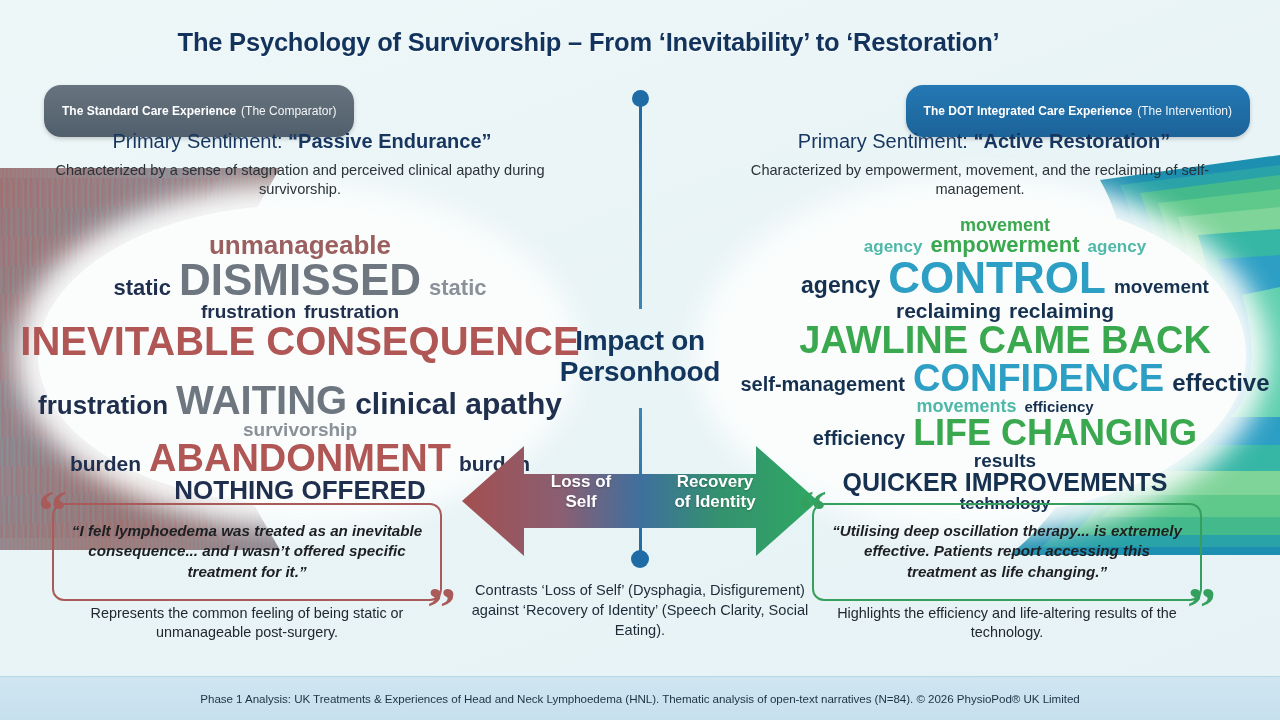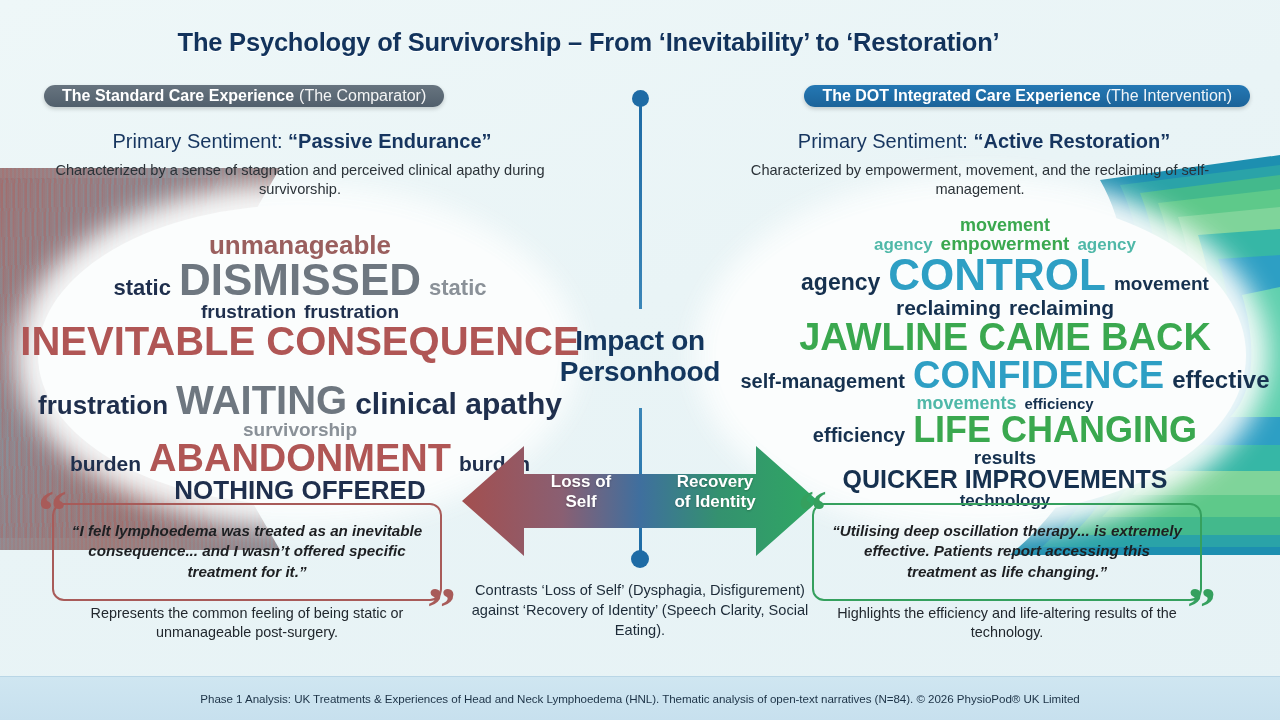--- a/index.html
+++ b/index.html
@@ -53,23 +53,23 @@
   .title {
     position:absolute; top:28px; left:0; width:1177px;
     text-align:center;
     font-size:25.5px; font-weight:bold; letter-spacing:-.2px;
     color:#12335c;
     text-shadow:0 1px 0 #ffffff;
   }
 
   
   .badge {
-    position:absolute; height:22px; border-radius:17px;
+    position:absolute; height:52px; border-radius:17px;
     display:flex; align-items:center; justify-content:center;
-    color:#fff; font-size:16px; white-space:nowrap;
+    color:#fff; font-size:12px; white-space:nowrap;
     box-shadow:0 2px 4px rgba(0,0,0,.18);
     padding:0 18px;
   }
   .badge b { font-weight:bold; }
   .badge span.light { font-weight:normal; opacity:.93; margin-left:5px; }
   .badge-left  { left:44px;  top:85px; background:linear-gradient(180deg,#67747f,#515f6c); }
   .badge-right { right:30px; top:85px; background:linear-gradient(180deg,#2478b4,#1c6399); }
 
   
   .sentiment {
@@ -266,21 +266,21 @@
       <div class="wl">
         <span class="w" style="font-size: 26px; color: rgb(31, 47, 77);">NOTHING OFFERED</span>
       </div>
     </div>
   <div class="cloud cloud-right" id="cloud-right">
       <div class="wl">
         <span class="w" style="font-size: 18px; color: rgb(58, 168, 79);">movement</span>
       </div>
       <div class="wl">
         <span class="w" style="font-size: 17px; color: rgb(79, 184, 168);">agency</span>
-        <span class="w" style="font-size: 19px; color: rgb(58, 168, 79);">empowerment</span>
+        <span class="w" style="font-size: 22px; color: rgb(58, 168, 79);">empowerment</span>
         <span class="w" style="font-size: 17px; color: rgb(79, 184, 168);">agency</span>
       </div>
       <div class="wl">
         <span class="w" style="font-size: 23px; color: rgb(22, 49, 79);">agency</span>
         <span class="w" style="font-size: 44px; color: rgb(46, 159, 196);">CONTROL</span>
         <span class="w" style="font-size: 19px; color: rgb(22, 49, 79);">movement</span>
       </div>
       <div class="wl">
         <span class="w" style="font-size: 21px; color: rgb(22, 49, 79);">reclaiming</span>
         <span class="w" style="font-size: 21px; color: rgb(22, 49, 79);">reclaiming</span>

